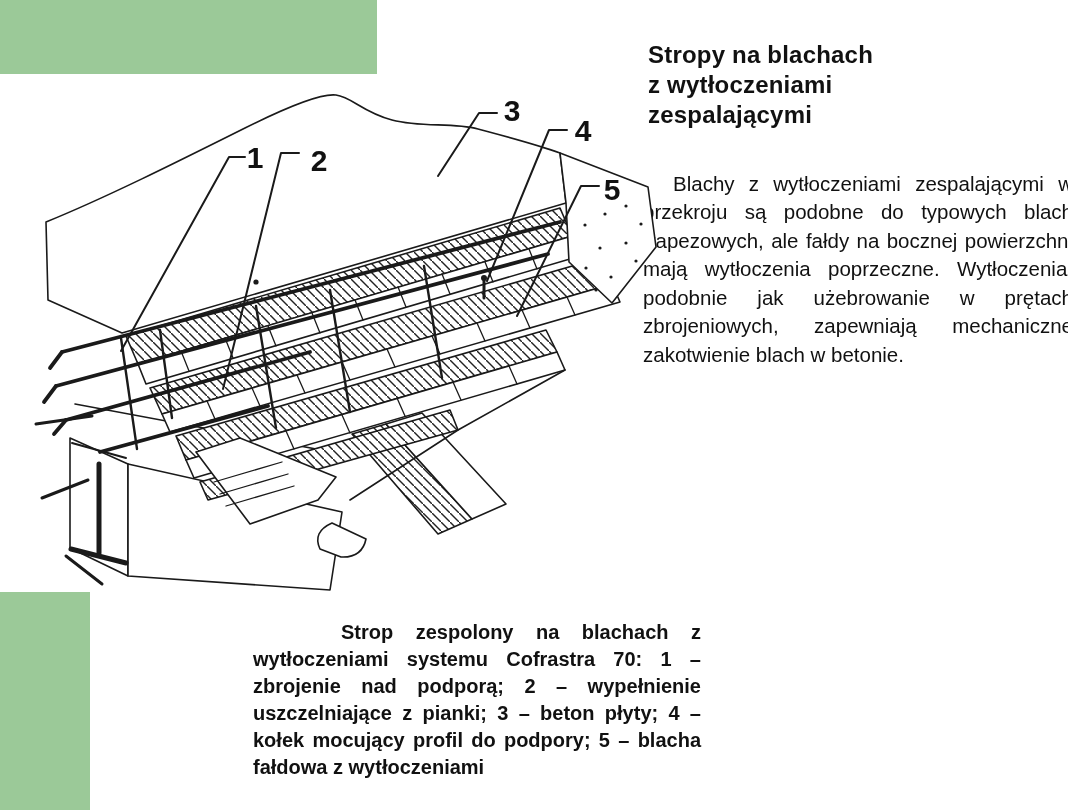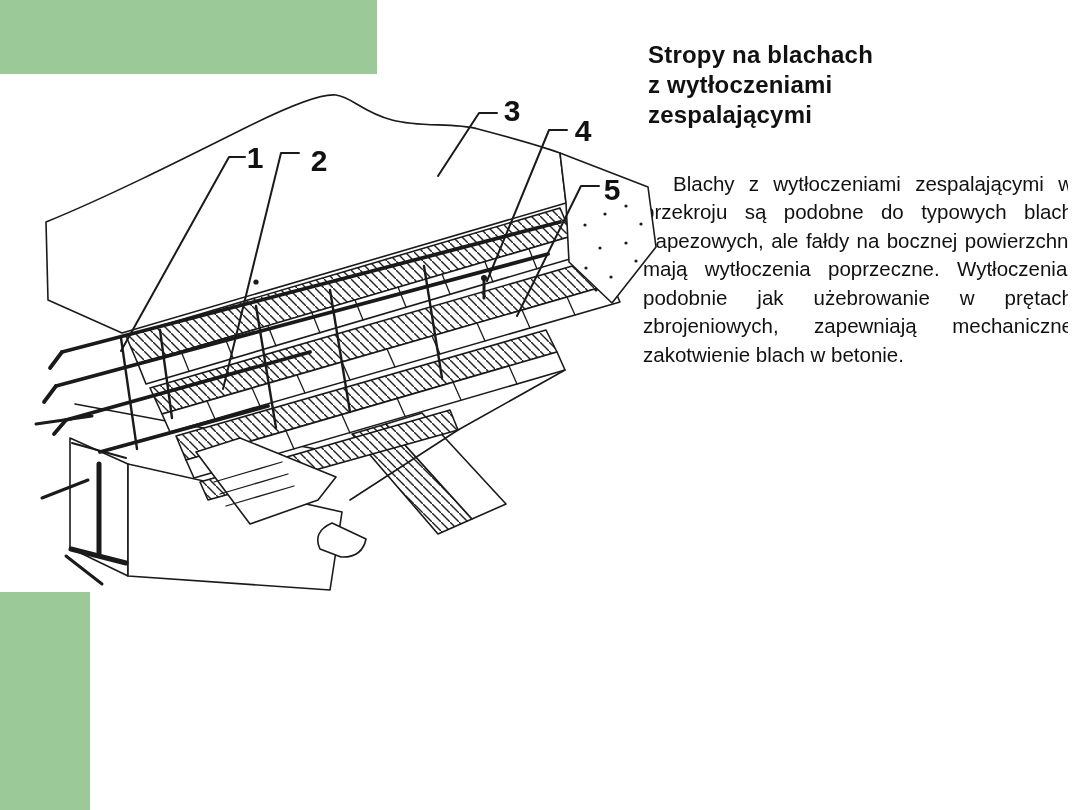--- a/index.html
+++ b/index.html
@@ -136,14 +136,15 @@
       <g text-anchor="middle">
         <text class="callout-num" x="255" y="168">1</text>
         <text class="callout-num" x="319" y="171">2</text>
         <text class="callout-num" x="512" y="121">3</text>
         <text class="callout-num" x="583" y="141">4</text>
         <text class="callout-num" x="612" y="200">5</text>
       </g>
     </svg>
   </div>
 
+  <p class="caption">Strop zespolony na blachach z wytłoczeniami systemu Cofrastra 70: 1 – zbrojenie nad podporą; 2 – wypełnienie uszczelniające z pianki; 3 – beton płyty; 4 – kołek mocujący profil do podpory; 5 – blacha fałdowa z wytłoczeniami</p>
 
 </div>
 
 </body></html>

